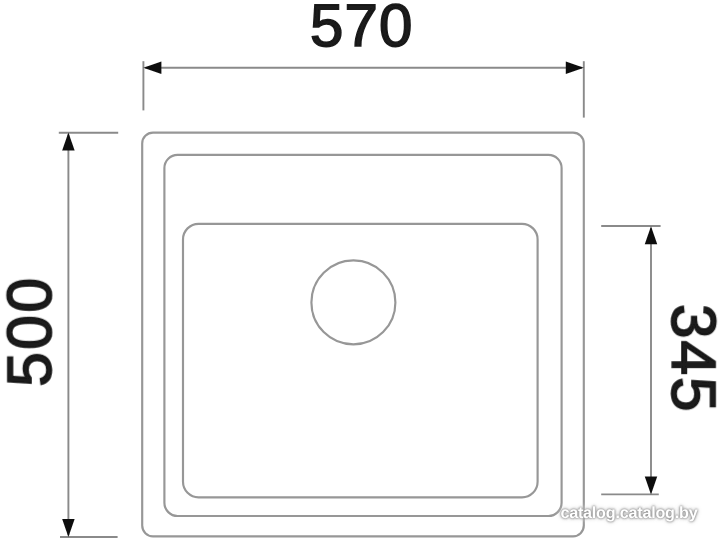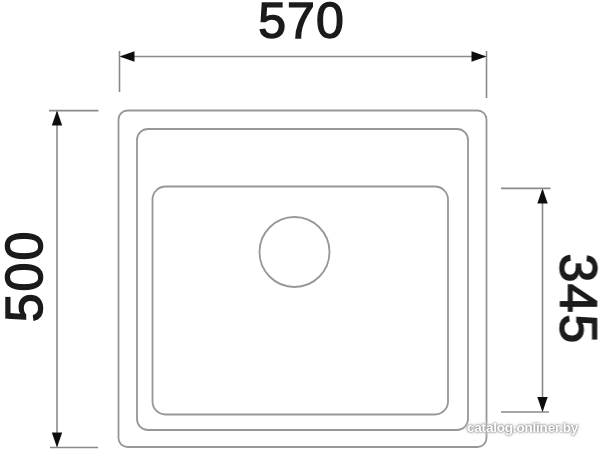--- a/index.html
+++ b/index.html
@@ -58,14 +58,14 @@
       <path d="M542.5,412 L537.3,397 L547.7,397 Z"></path>
     </g>
 
     <g fill="#1a1a1a" stroke="#1a1a1a" stroke-width="1.4" font-family="Liberation Sans, sans-serif" font-weight="normal">
       <text x="301.5" y="38" text-anchor="middle" font-size="50" letter-spacing="1">570</text>
       <text x="0" y="0" text-anchor="middle" font-size="52" letter-spacing="2" transform="translate(42,276) rotate(-90)">500</text>
       <text x="0" y="0" text-anchor="middle" font-size="52" letter-spacing="1.5" transform="translate(560.5,299) rotate(90)">345</text>
     </g>
   </g>
 </svg>
-<div class="wm">catalog.onliner.by</div>
+<div class="wm">catalog.catalog.by</div>
 </div>
 
 </body></html>

